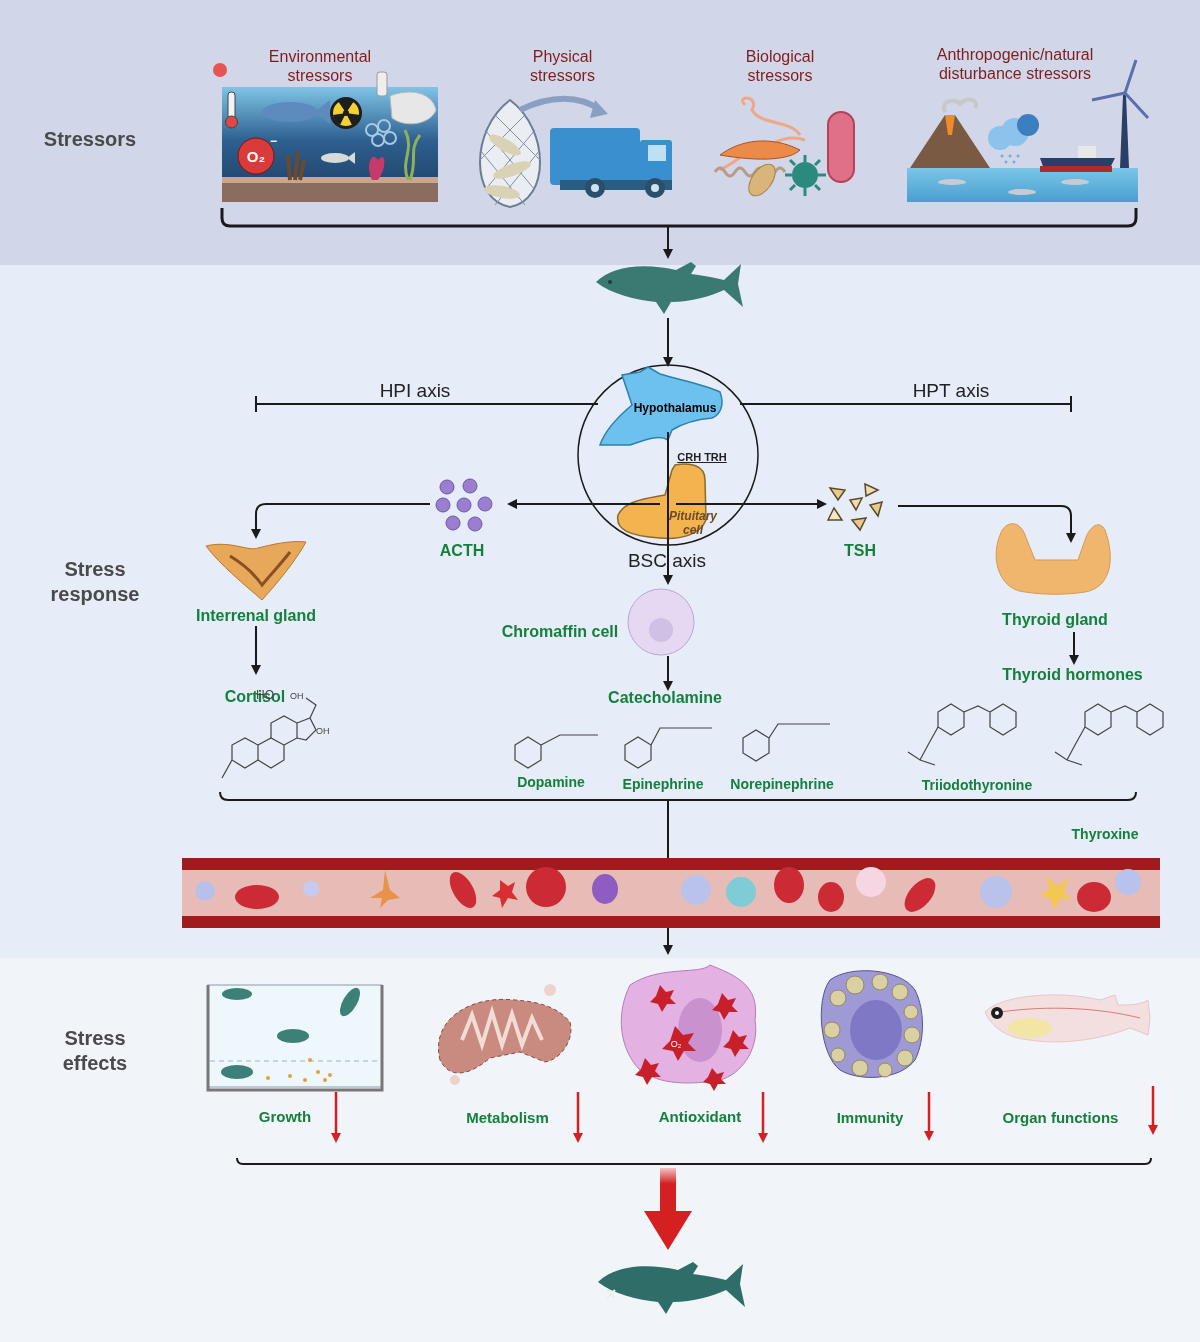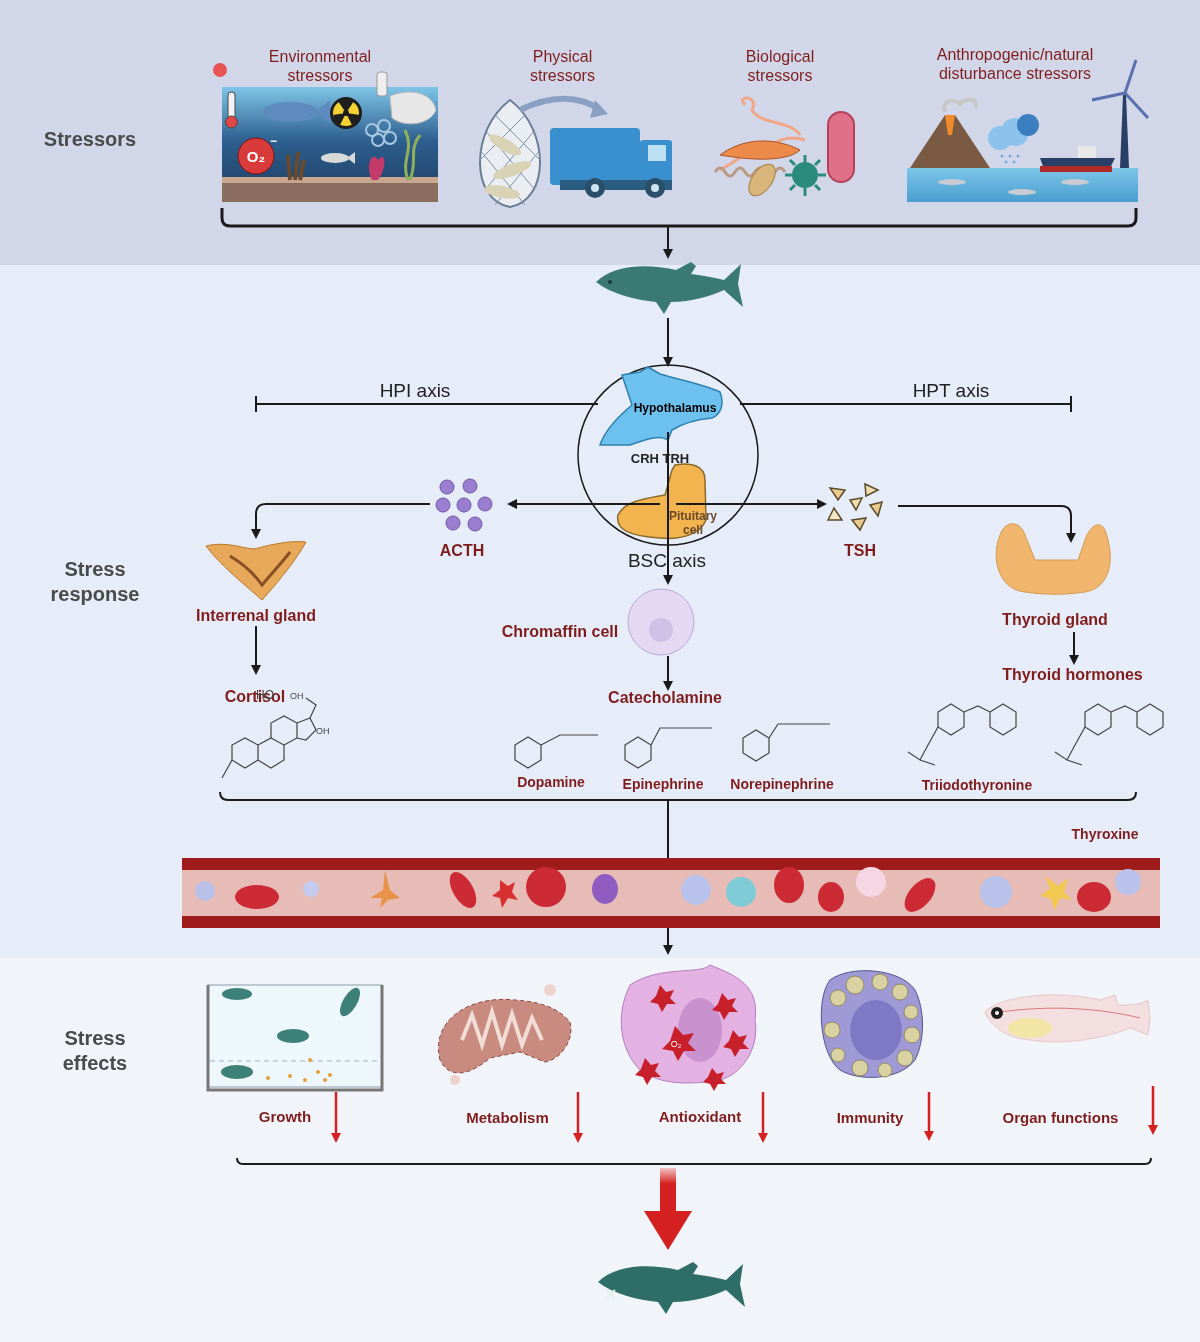--- a/index.html
+++ b/index.html
@@ -5,21 +5,21 @@
   html, body { margin:0; padding:0; }
   body { width:1200px; height:1342px; position:relative; overflow:hidden; font-family:"Liberation Sans", sans-serif; color:#222; background:#eef2f8; }
   .band { position:absolute; left:0; width:1200px; }
   .band-stressors { top:0; height:265px; background:#d1d7e8; }
   .band-response { top:265px; height:693px; background:#e6ecf8; }
   .band-effects { top:958px; height:384px; background:#f1f5fa; }
   .section-label { position:absolute; font-weight:bold; font-size:20px; color:#4a4a4a; text-align:center; line-height:25px; }
   .t { position:absolute; white-space:nowrap; text-align:center; }
   .cap { font-size:16px; color:#7f1d1d; line-height:19px; }
   .axis { font-size:19px; color:#222; }
-  .bold { font-weight:bold; font-size:16px; color:#7f1d1d; }
+  .bold { font-weight:bold; font-size:16px; color:#15803d; }
   .small-bold { font-weight:bold; font-size:12px; }
   svg.overlay { position:absolute; left:0; top:0; }
 </style>
 </head>
 <body>
 
 <div class="band band-stressors"></div>
 <div class="band band-response"></div>
 <div class="band band-effects"></div>
 
@@ -393,22 +393,22 @@
   <g transform="translate(598,1262)" fill="#2f6e68">
       <use href="#fishshape"></use>
     </g>
   <path d="M607,1290 L615,1298 M615,1290 L607,1298" stroke="#e8f0ee" stroke-width="2"></path>
 </svg>
 
 <div class="t axis" style="left:360px;top:380px;width:110px;">HPI axis</div>
 <div class="t axis" style="left:896px;top:380px;width:110px;">HPT axis</div>
 <div class="t axis" style="left:612px;top:550px;width:110px;">BSC axis</div>
 <div class="t small-bold" style="left:620px;top:401px;width:110px;color:#000000;">Hypothalamus</div>
-<div class="t small-bold" style="left:610px;top:451px;width:100px;font-size:13px;">CRH TRH</div>
-<div class="t small-bold" style="left:658px;top:509px;width:70px;color:#6a4a2a;line-height:14px;">
+<div class="t small-bold" style="left:652px;top:451px;width:100px;font-size:11px;text-decoration:underline;">CRH TRH</div>
+<div class="t small-bold" style="left:658px;top:509px;width:70px;color:#6a4a2a;line-height:14px;font-style:italic;">
   <div>Pituitary</div>
   <div>cell</div>
 </div>
 
 <div class="t bold" style="left:422px;top:542px;width:80px;">ACTH</div>
 <div class="t bold" style="left:820px;top:542px;width:80px;">TSH</div>
 
 <div class="t bold" style="left:176px;top:607px;width:160px;">Interrenal gland</div>
 <div class="t bold" style="left:215px;top:688px;width:80px;">Cortisol</div>
 <div class="t bold" style="left:490px;top:623px;width:140px;">Chromaffin cell</div>

